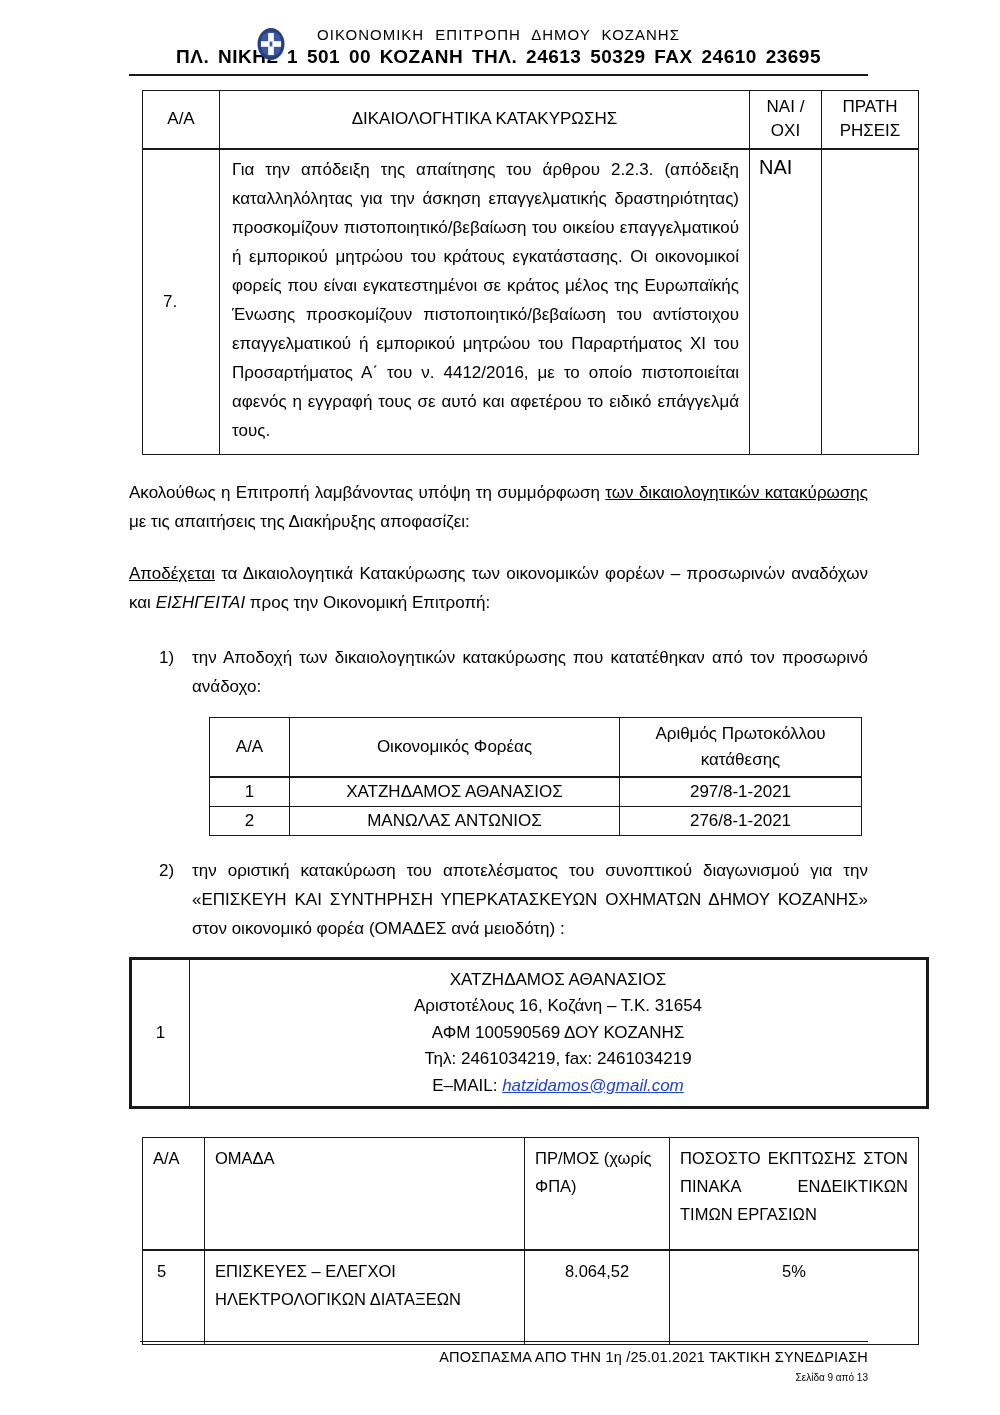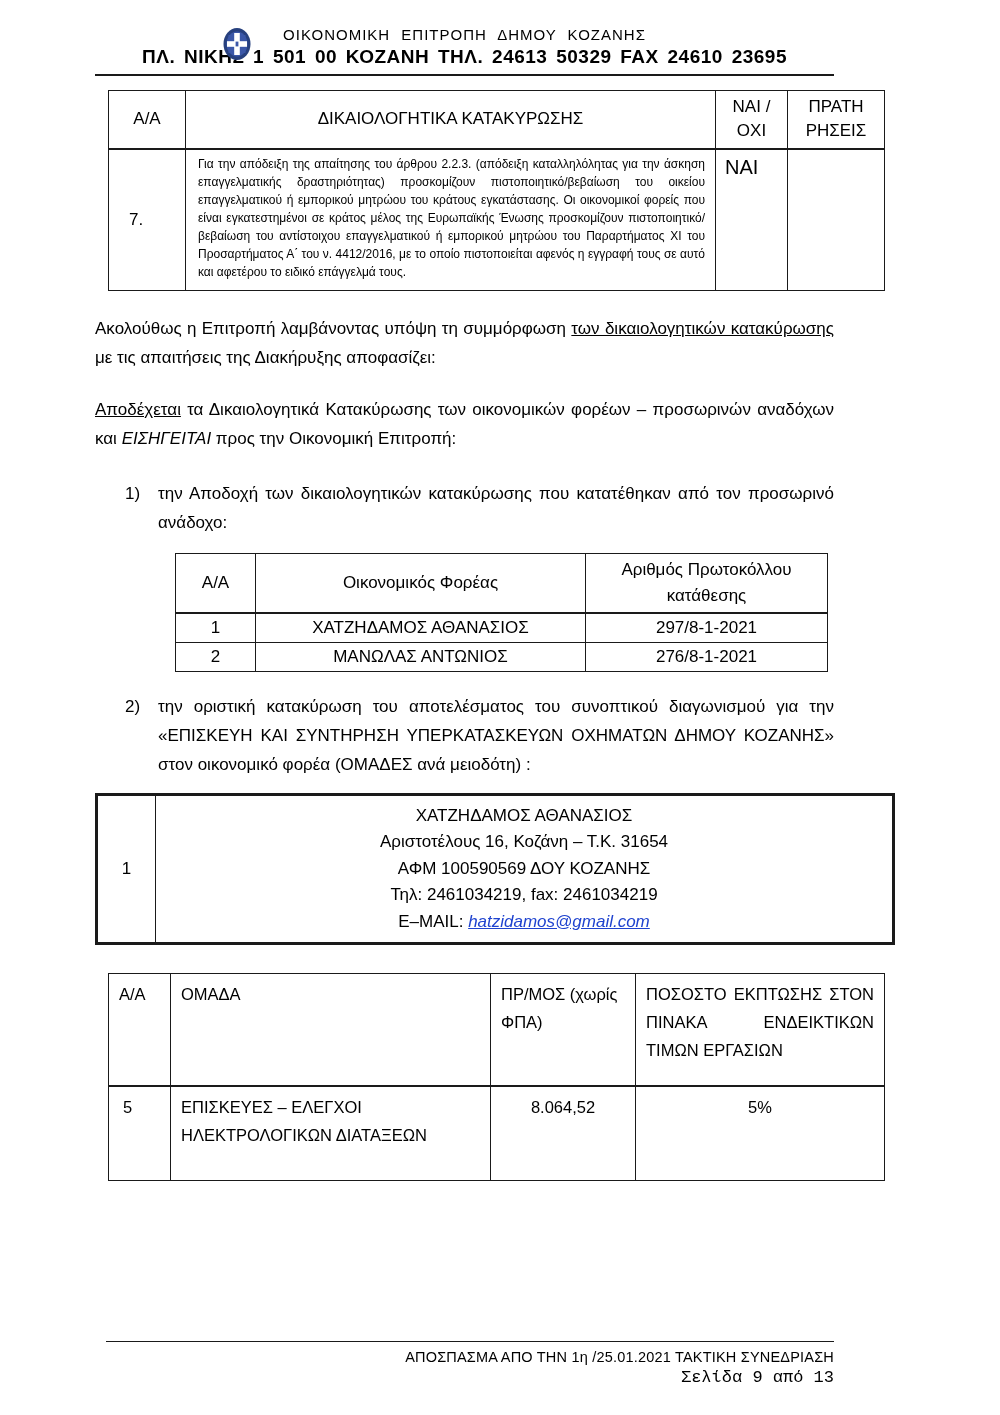--- a/index.html
+++ b/index.html
@@ -5,39 +5,39 @@
   :root{
     --ink:#000000;
     --border:#1a1a1a;
     --link:#1f43cf;
     --logo-blue:#3b57a8;
     --logo-dark:#27407e;
   }
   *{box-sizing:border-box;}
   html,body{margin:0;padding:0;background:#ffffff;}
   body{font-family:"Liberation Sans","DejaVu Sans",sans-serif;color:var(--ink);}
-  .page{position:relative;width:929px;height:1415px;background:#ffffff;overflow:hidden;}
+  .page{position:relative;width:929px;height:1415px;background:#ffffff;overflow:hidden;margin-left:34px;}
 
   
   .doc-header{position:relative;padding-top:24px;text-align:center;}
   .emblem{position:absolute;left:222px;top:26px;width:30px;height:36px;}
   .org-line{font-size:15px;line-height:22px;letter-spacing:1px;word-spacing:6px;}
   .addr-line{font-size:19px;line-height:22px;letter-spacing:0.5px;word-spacing:3px;font-weight:bold;}
   .header-rule{margin:6px 95px 0 95px;border-top:2px solid var(--border);}
 
   
   .content{padding:0 95px;}
   table{border-collapse:collapse;table-layout:fixed;}
   td,th{border:1.5px solid var(--border);font-weight:normal;vertical-align:top;}
 
   
   .t1{width:776px;margin:14px 0 0 13px;}
   .t1 th{height:58px;vertical-align:middle;text-align:center;font-size:17px;line-height:24px;border-bottom-width:2px;}
   .t1 .cell-num{vertical-align:middle;text-align:left;padding-left:20px;font-size:17px;}
-  .t1 .cell-text{text-align:justify;padding:5px 10px 9px 12px;font-size:12px;line-height:18px;min-height:282px;}
+  .t1 .cell-text{text-align:justify;padding:5px 10px 9px 12px;font-size:17px;line-height:29px;min-height:282px;}
   .t1 .cell-yesno{padding:6px 0 0 9px;font-size:20px;}
   .t1 .cell-remarks{padding:6px;}
 
   
   .para{margin:23px 0 0 0;font-size:17px;line-height:29px;text-align:justify;}
   .u{text-decoration:underline;}
   .it{font-style:italic;}
 
   
   .item{display:flex;margin:22px 0 0 30px;font-size:17px;line-height:29px;}
@@ -62,21 +62,21 @@
   .t3 td{font-size:16.5px;line-height:28px;padding:6px 10px;}
   .t3 .cell-aa{padding-left:14px;}
   .t3 .cell-bud,.t3 .cell-disc{text-align:center;}
   .t3 td{height:95px;}
   .t3 th{height:112px;}
 
   
   .doc-footer{position:absolute;left:106px;right:95px;top:1341px;text-align:right;}
   .footer-rule{border-top:1.5px solid var(--border);margin:0;}
   .footer-l1{margin-top:5px;font-size:14.5px;line-height:21px;letter-spacing:0.2px;}
-  .footer-l2{font-size:17px;line-height:20px;font-family:Liberation Mono, monospace;}
+  .footer-l2{font-size:10px;line-height:20px;}
 </style>
 </head>
 <body>
 
 <div class="page">
 
   <div class="doc-header">
     <svg class="emblem" viewBox="0 0 30 36" aria-hidden="true">
       <ellipse cx="15" cy="18" rx="13.5" ry="16" fill="var(--logo-dark)"></ellipse>
       <ellipse cx="15" cy="18" rx="10.5" ry="12.5" fill="var(--logo-blue)"></ellipse>

